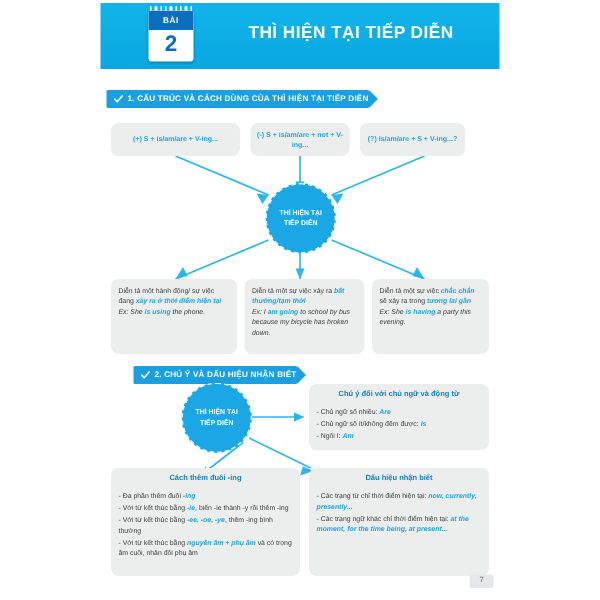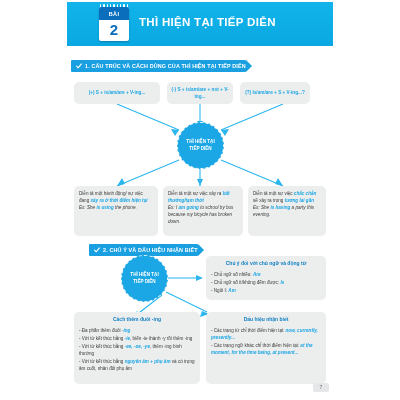--- a/index.html
+++ b/index.html
@@ -23,20 +23,21 @@
 
   
   .hdr {
     position: absolute; left: 0; top: 2px;
     width: 266px; height: 44px;
     background: linear-gradient(180deg,#12b3ea 0%, #0aa8e2 100%);
   }
   .hdr-title {
     position: absolute; left: 72px; top: 14px;
     width: 190px;
+    text-align: center;
     color: #ffffff;
     font-size: 11.5px;
     font-weight: bold;
     letter-spacing: .3px;
     white-space: nowrap;
   }
   .cal {
     position: absolute; left: 32px; top: 7px;
     width: 30px; height: 34px;
     background: #ffffff;

